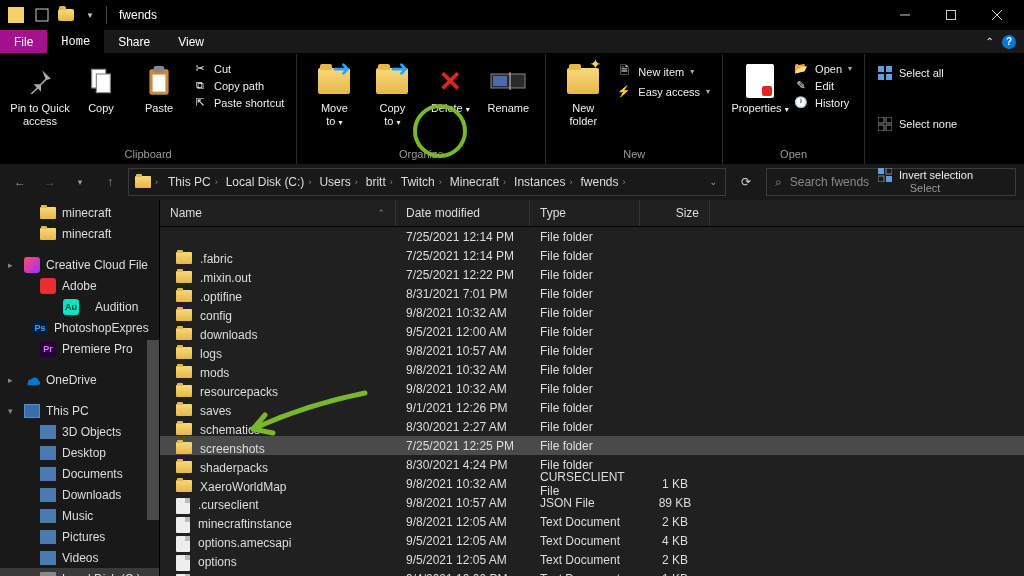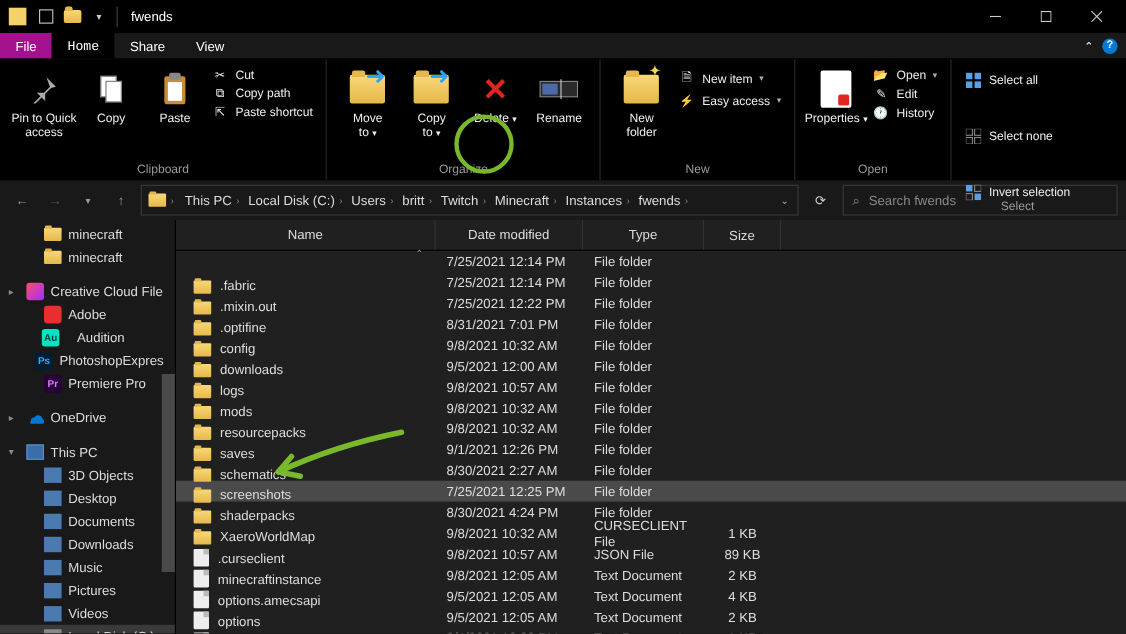--- a/index.html
+++ b/index.html
@@ -77,27 +77,27 @@
 .ticon-cc{width:16px;height:16px;background:linear-gradient(135deg,#ff4a6b,#a030ff);border-radius:3px;flex-shrink:0;}
 .ticon-app{width:16px;height:16px;border-radius:3px;flex-shrink:0;display:flex;align-items:center;justify-content:center;font-size:9px;font-weight:bold;}
 .ticon-od{width:16px;height:16px;flex-shrink:0;}
 .ticon-pc{width:16px;height:14px;background:#3a6ea8;border:1px solid #5a8ec8;flex-shrink:0;}
 .ticon-drive{width:16px;height:14px;background:#888;border-radius:1px;flex-shrink:0;position:relative;}
 .ticon-drive::after{content:"";position:absolute;bottom:1px;right:2px;width:3px;height:3px;background:#6f6;border-radius:50%;}
 .ticon-obj{width:16px;height:14px;background:#4a7ab0;flex-shrink:0;}
 
 .list { flex:1; background:#202020; display:flex; flex-direction:column;}
 .colhead { height:28px; display:flex; border-bottom:1px solid #000; font-size:12px; color:#ddd;}
-.colhead .col { padding:6px 10px; border-right:1px solid #333; display:flex; align-items:center; gap:6px;flex-direction:column;}
+.colhead .col { padding:6px 10px; border-right:1px solid #333; display:flex; align-items:center; gap:6px;}
 .col.name{width:236px;} .col.date{width:134px;} .col.type{width:110px;} .col.size{width:70px; justify-content:flex-end;}
 .rows { overflow:hidden; }
 .row { height:19px; display:flex; align-items:center; font-size:12px; color:#ddd;}
 .row.sel { background:#4a4a4a;}
 .row .c { padding:0 10px;}
-.row .c.name{width:236px; display:flex; align-items:flex-end; gap:8px; padding-left:16px;margin-top:44px;}
+.row .c.name{width:236px; display:flex; align-items:flex-start; gap:8px; padding-left:16px;margin-top:44px;}
 .row .c.date{width:134px;} .row .c.type{width:110px;} .row .c.size{width:70px; text-align:center;}
 .file-ic{width:14px;height:16px;background:#eee;border-radius:1px;flex-shrink:0;position:relative;}
 .file-ic::before{content:"";position:absolute;top:0;right:0;width:5px;height:5px;background:#bbb;}
 .sort-ic{font-size:9px;color:#888;}
 </style>
 </head>
 <body>
 
 <div class="titlebar">
   <div class="ticon"></div>
@@ -399,21 +399,21 @@
       <div class="tnode" style="padding-left: 8px;">
         <span class="caret">▸</span>
         <div class="ticon-cc"></div>
         <span>Creative Cloud File</span>
       </div>
       <div class="tnode" style="padding-left: 24px;">
         <span class="caret"></span>
         <div class="ticon-app" style="background:#e82f2f;color:#fff;"></div>
         <span>Adobe</span>
       </div>
-      <div class="tnode" style="padding-left: 12px; gap: 16px;">
+      <div class="tnode" style="padding-left: 37px; gap: 16px;">
         <span class="caret"></span>
         <div class="ticon-app" style="background:#00e6c3;color:#003a33;">Au</div>
         <span>Audition</span>
       </div>
       <div class="tnode" style="padding-left: 16px;">
         <span class="caret"></span>
         <div class="ticon-app" style="background:#001d34;color:#2fa8ff;">Ps</div>
         <span>PhotoshopExpres</span>
       </div>
       <div class="tnode" style="padding-left: 24px;">

